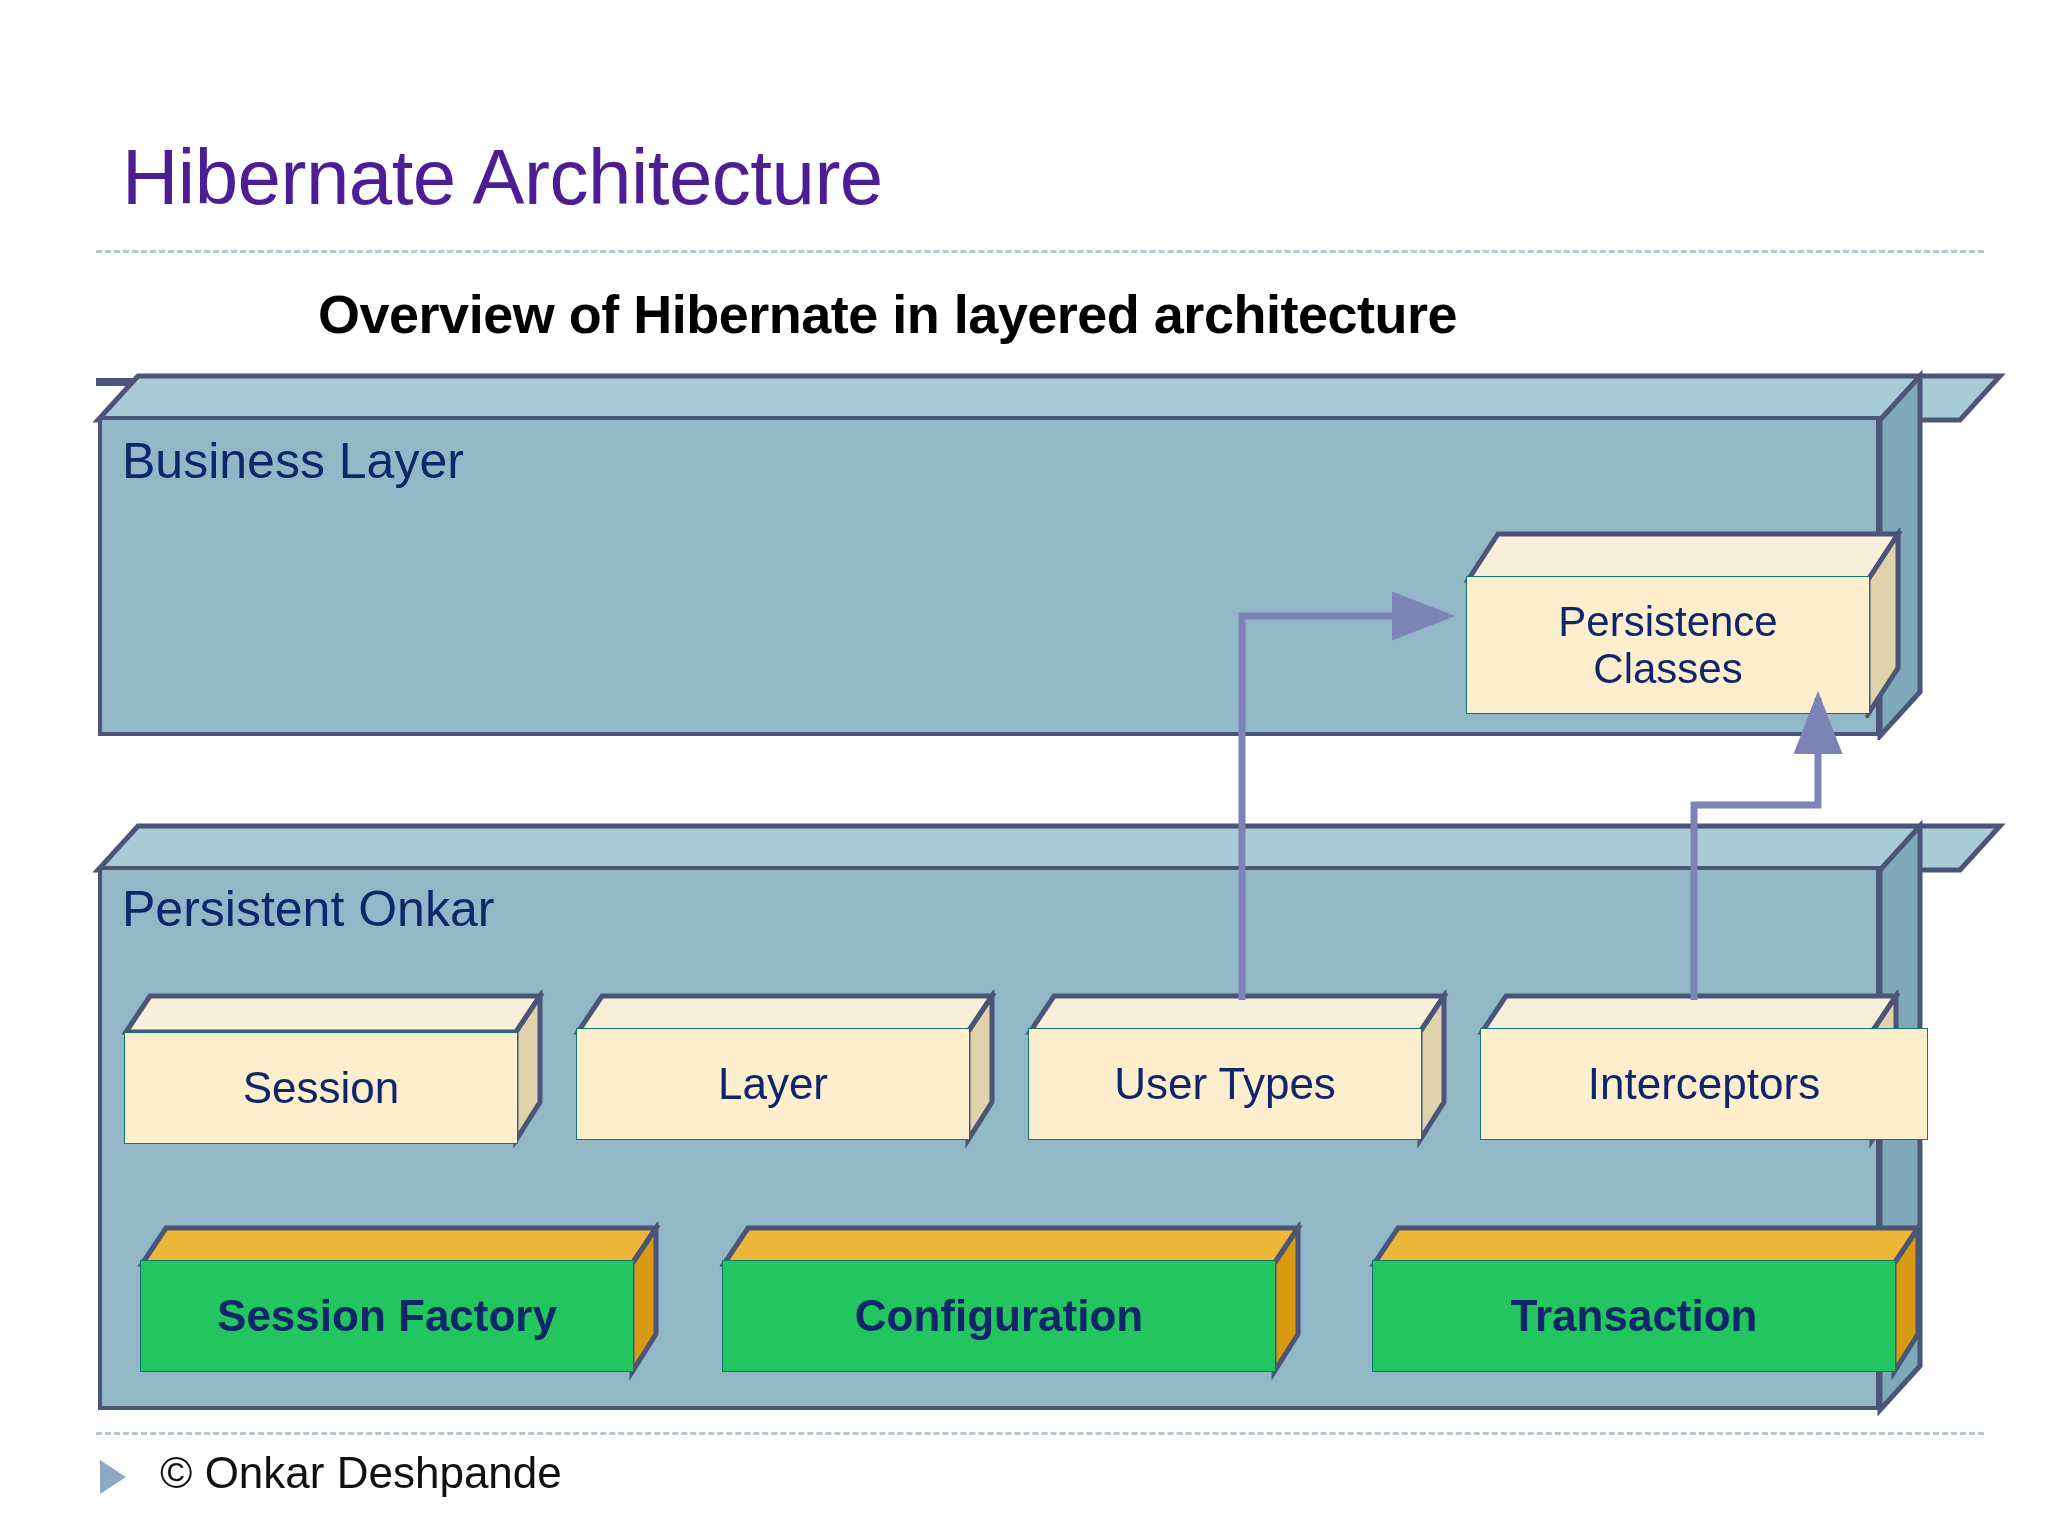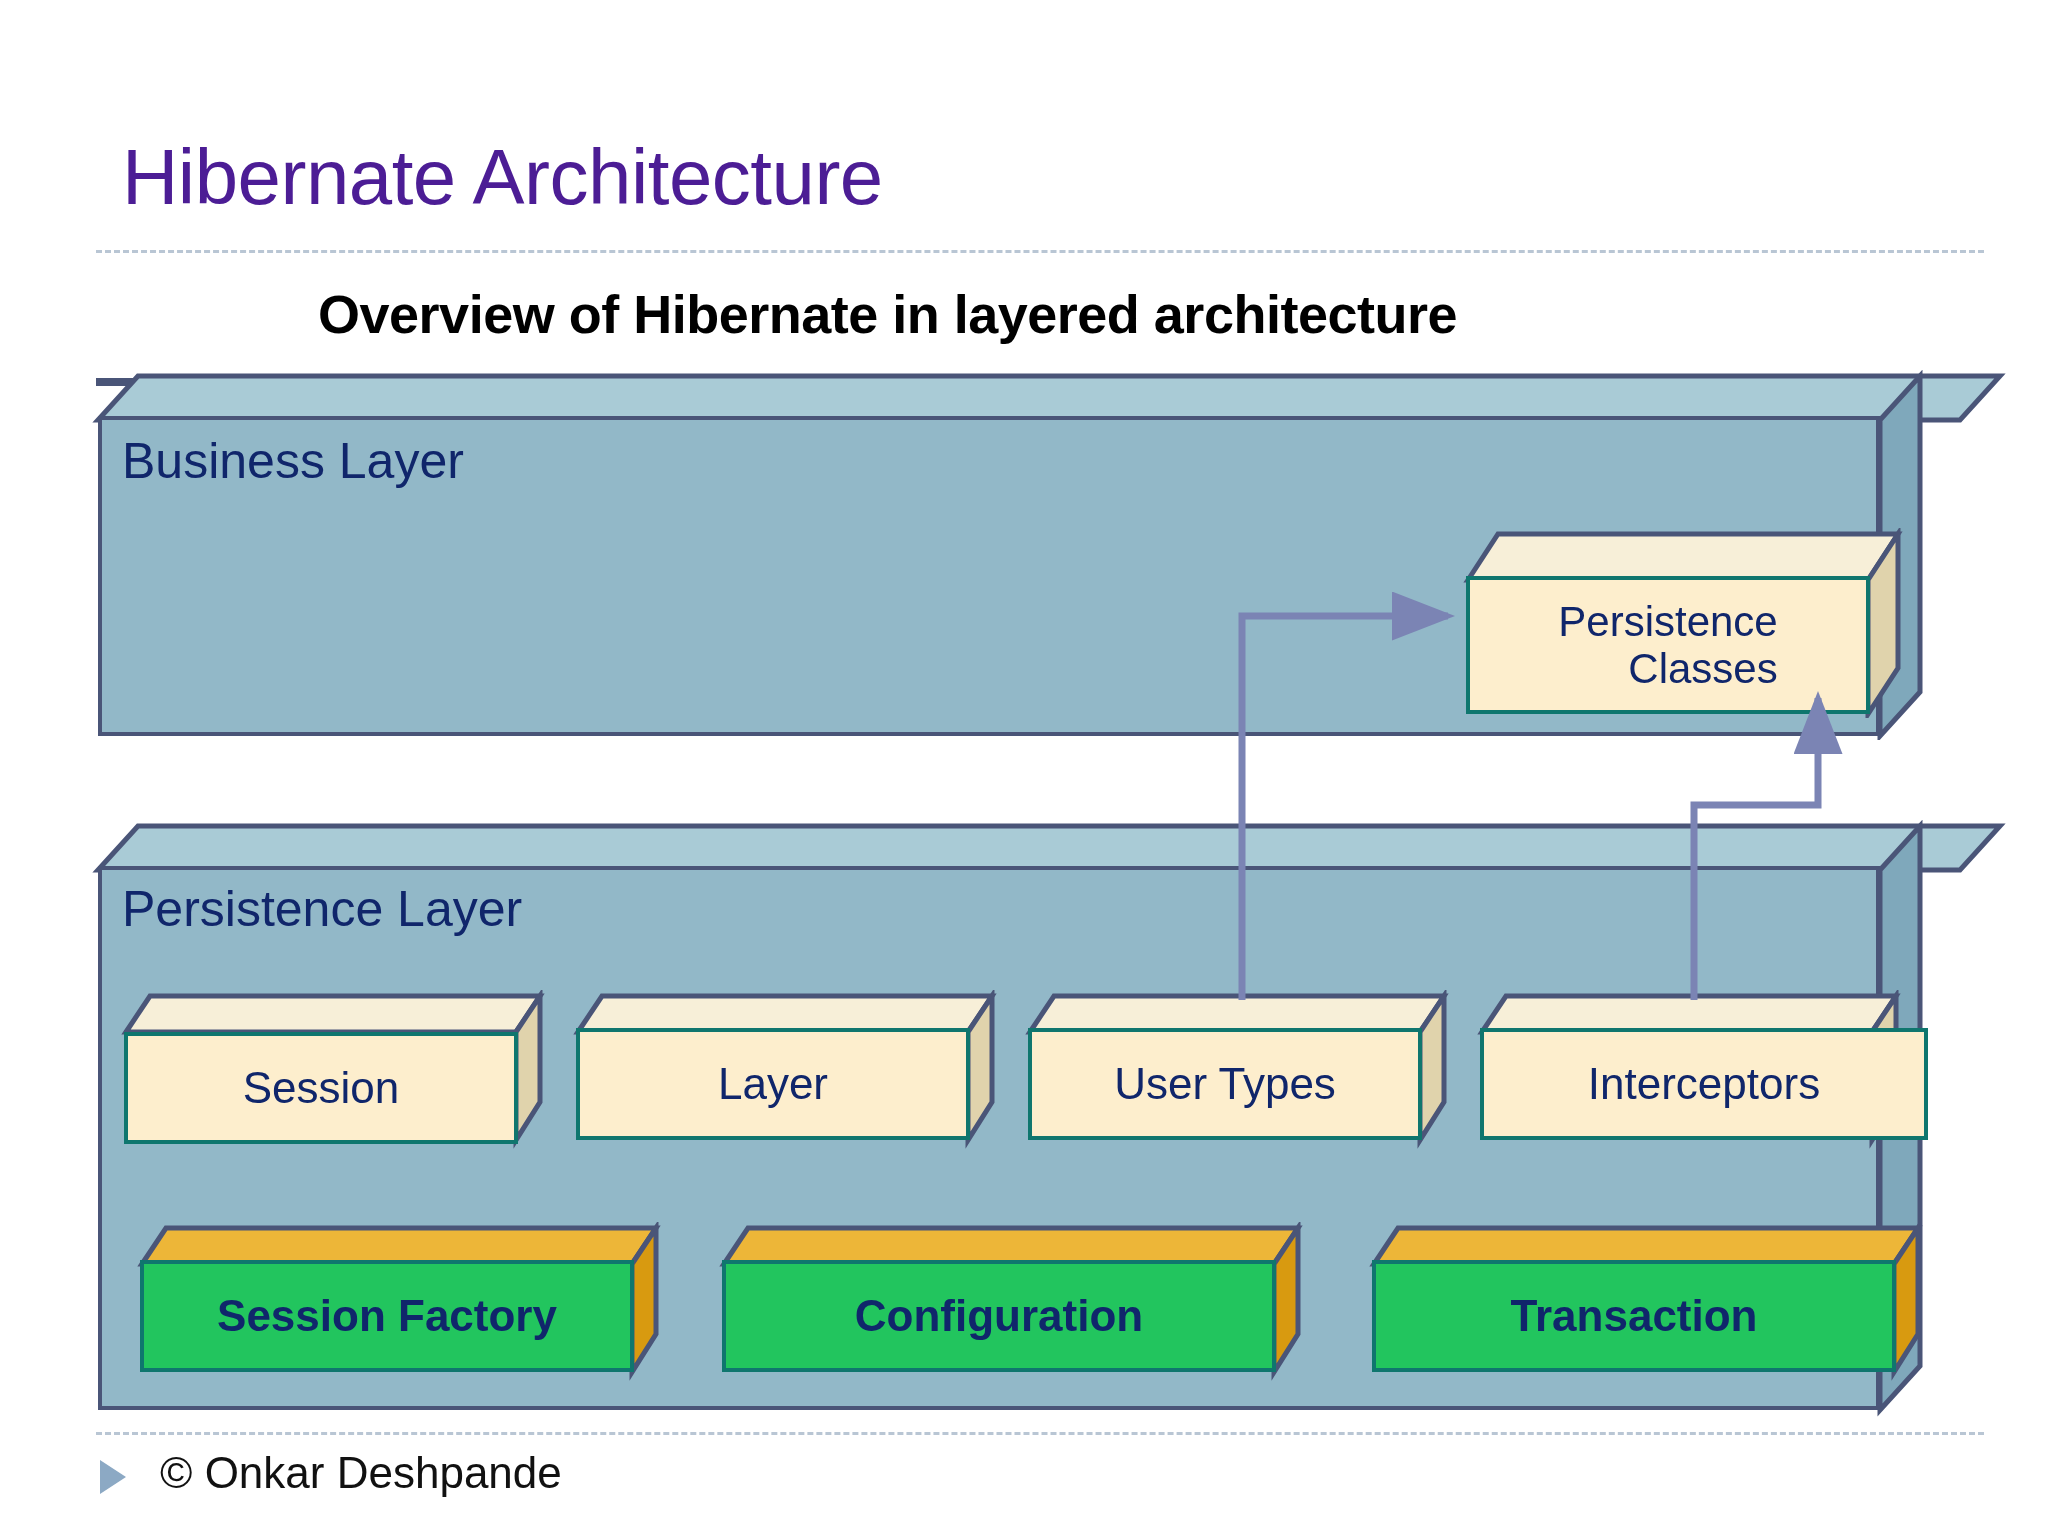--- a/index.html
+++ b/index.html
@@ -67,26 +67,26 @@
     position: absolute;
     font-size: 50px;
     color: #10266b;
     white-space: nowrap;
   }
 
   
   .comp { position: absolute; }
   .comp-front {
     position: absolute;
-    border: 4px solid #0f766e;
+    border: 1px solid #0f766e;
     box-sizing: border-box;
     display: flex;
     align-items: center;
     justify-content: center;
-    text-align: right;
+    text-align: center;
     color: #10266b;
     line-height: 1.12;
   }
   .cream .comp-front{ background: #fdeecd; }
   .gold .comp-front { background: #22c55e; font-weight: bold; }
 
   
   #connectors {
     position: absolute;
     left: 0; top: 0;
@@ -156,21 +156,21 @@
 
 <div class="layer">
   <svg style="position:absolute; left:80px; top:820px;" width="1940" height="60">
     <polygon points="38,50 18,50 58,6 1920,6 1880,50" fill="#a9cbd6" stroke="#4a5578" stroke-width="5"></polygon>
   </svg>
   <svg style="position:absolute; left:1840px; top:820px;" width="120" height="600">
     <polygon points="40,50 80,6 80,546 40,590" fill="#7fa8bb" stroke="#4a5578" stroke-width="5"></polygon>
   </svg>
   <div class="layer-front" style="left:98px; top:866px; width:1782px; height:544px;">
   </div>
-  <div class="layer-label" style="left:122px; top:880px;">Persistence Layer</div>
+  <div class="layer-label" style="left:122px; top:880px;">Persistent Onkar</div>
 </div>
 
 <div class="comp cream">
   <svg style="position:absolute; left:118px; top:990px;" width="430" height="50">
     <polygon points="8,42 32,6 422,6 398,42" fill="#f7efd8" stroke="#4a5578" stroke-width="5"></polygon>
   </svg>
   <svg style="position:absolute; left:500px; top:990px;" width="60" height="160">
     <polygon points="16,42 40,6 40,112 16,150" fill="#e0d3ac" stroke="#4a5578" stroke-width="5"></polygon>
   </svg>
   <div class="comp-front" style="left:124px; top:1032px; width:394px; height:112px; font-size:44px;">Session</div>

